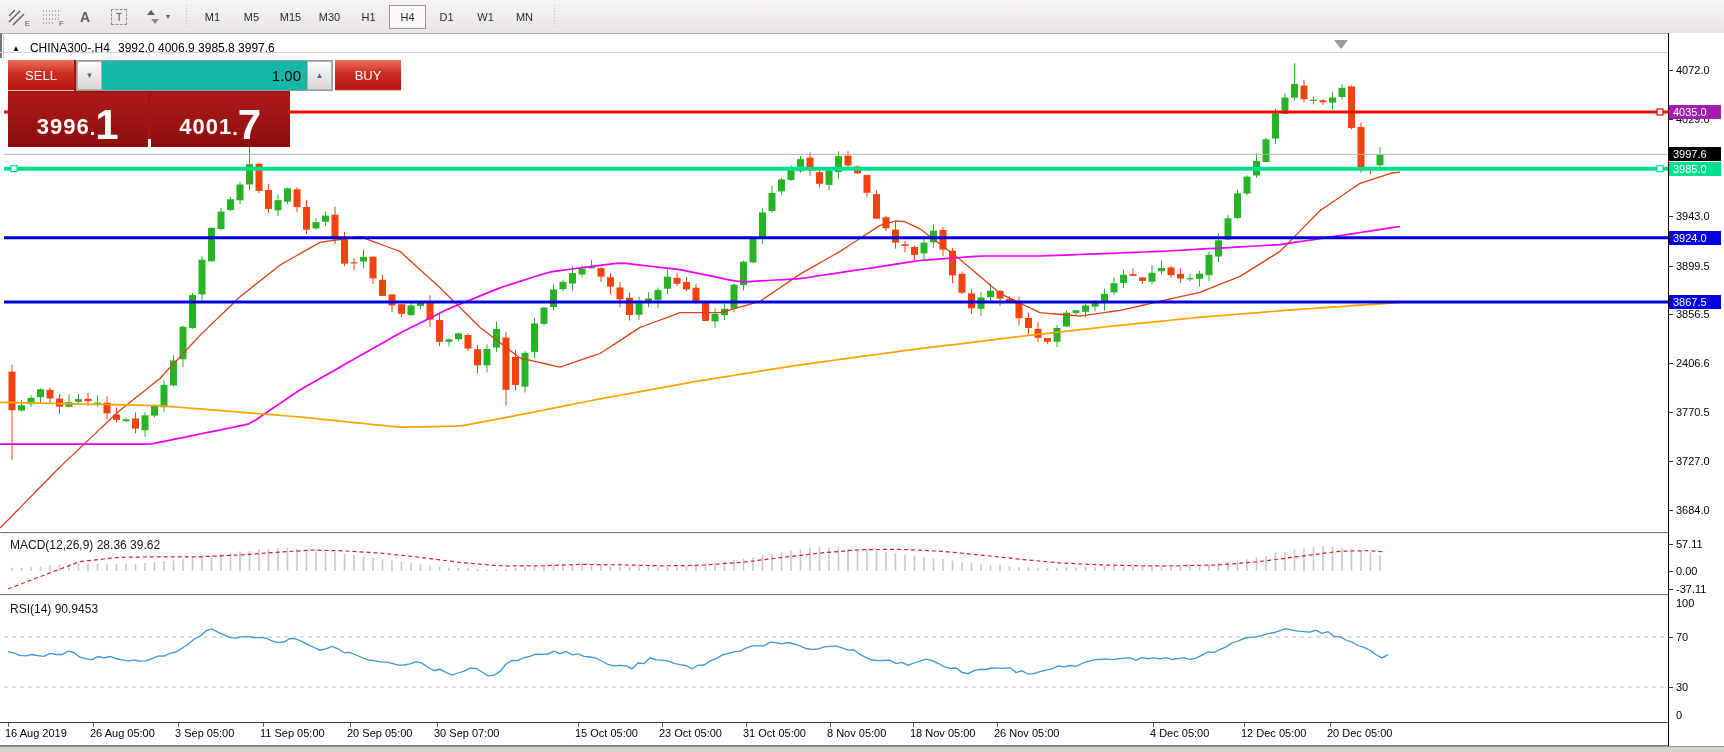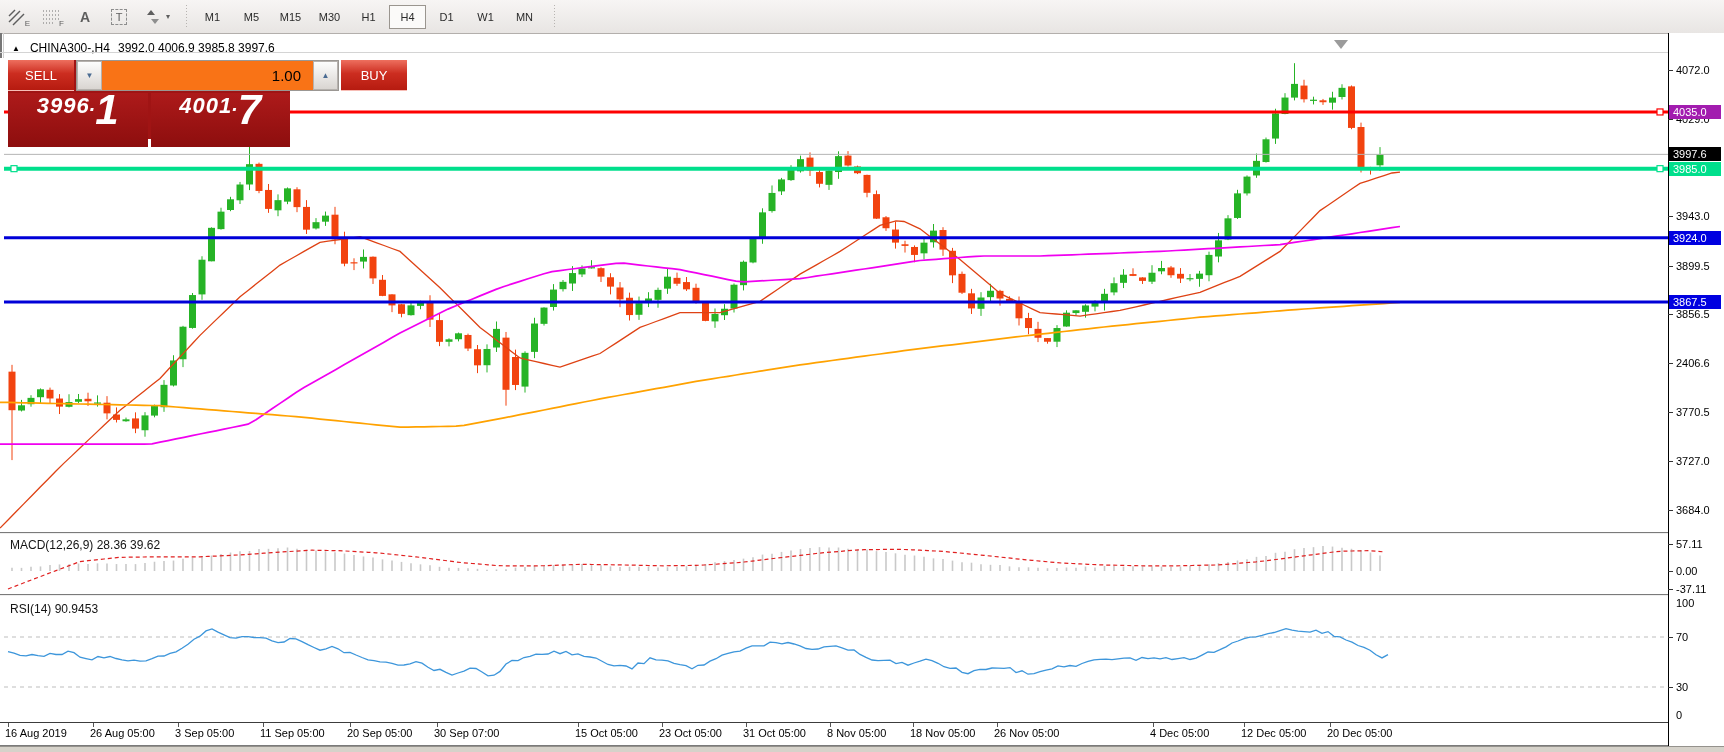--- a/index.html
+++ b/index.html
@@ -25,24 +25,24 @@
   .title-tri{font-size:8px;margin-right:2px;color:#000;}
   .title-sym{font-weight:400;}
   
   .trade-panel{position:absolute;left:8px;top:60px;width:282px;height:79px;background:#a01414;z-index:30;}
   .tp-row1{display:flex;height:31px;}
   .tp-btn{flex:0 0 66px;color:#fff;font-size:13px;display:flex;align-items:center;justify-content:center;
           background:linear-gradient(#ee6f5e,#cc2d20 45%,#b61b10);border-bottom:1px solid rgba(255,255,255,.55);}
   .tp-qty{flex:1;margin:0 2px;display:flex;background:#d8d4d0;border:1px solid #9b9793;}
   .tp-spin{width:23px;display:flex;align-items:center;justify-content:center;font-size:8px;color:#4a6b92;
            background:linear-gradient(#fdfdfd,#d9d5d1);border:1px solid #b5b1ad;}
-  .tp-qty input{flex:1;min-width:0;border:none;outline:none;text-align:right;font-size:15px;padding:0 12px 0 0;
-                font-family:inherit;color:#000;background:#f97316;}
+  .tp-qty input{flex:1;min-width:0;border:none;outline:none;text-align:right;font-size:15px;padding:0 6px 0 0;
+                font-family:inherit;color:#000;background:#14b8a6;}
   .tp-row2{display:flex;height:54px;padding-top:2px;gap:3px;}
-  .tp-price{flex:1;background:linear-gradient(#ad1a1a,#8d0e0e);color:#fff;display:flex;justify-content:center;padding-bottom:5px;font-style:italic;}
+  .tp-price{flex:1;background:linear-gradient(#ad1a1a,#8d0e0e);color:#fff;display:flex;align-items:flex-end;justify-content:center;padding-bottom:5px;}
   .p-main{font-size:22px;font-weight:bold;letter-spacing:1px;margin-bottom:2px;}
   .p-dot{font-size:20px;font-weight:bold;margin-bottom:2px;}
   .p-big{font-size:42px;font-weight:bold;line-height:.8;}
   
   .pane{position:absolute;left:0;background:#fff;}
   .pane-label{position:absolute;font-size:12px;color:#141414;z-index:5;}
   .annotation{position:absolute;left:1086px;top:406px;font-size:42px;font-weight:bold;color:#ff0000;letter-spacing:1px;z-index:6;white-space:nowrap;}
   .shift-marker{position:absolute;left:1334px;top:40px;width:0;height:0;z-index:4;
                 border-left:7px solid transparent;border-right:7px solid transparent;border-top:9px solid #9b9b9b;}
   

